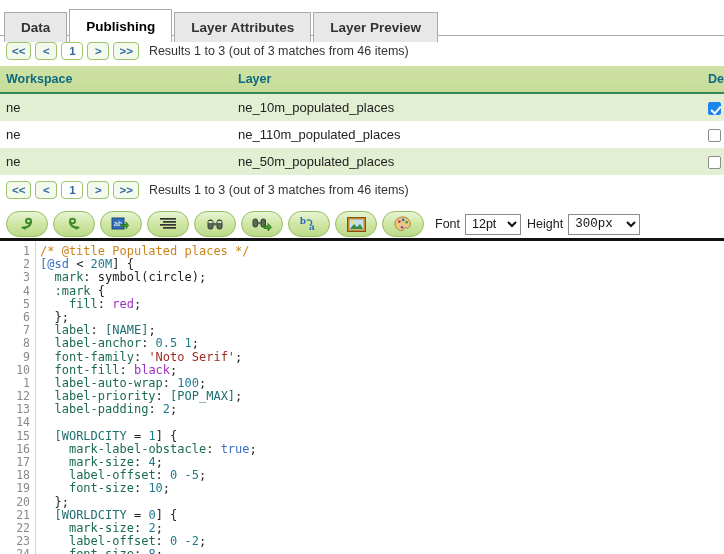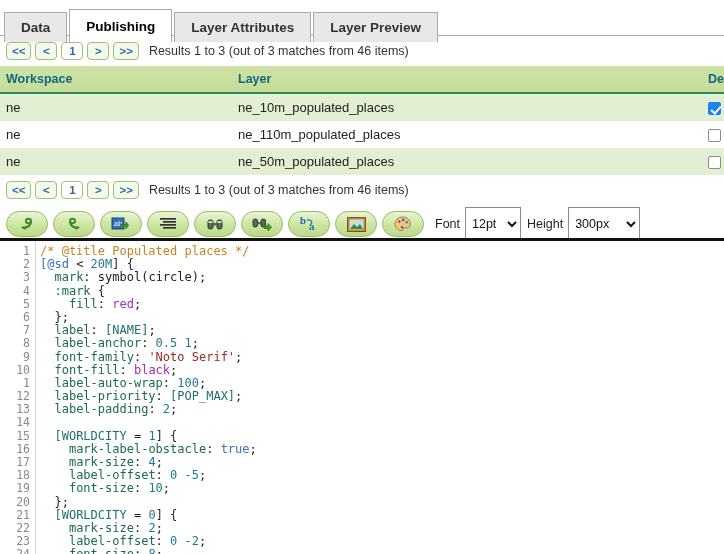--- a/index.html
+++ b/index.html
@@ -156,28 +156,28 @@
   .tbtn svg { display:block; }
   .fieldlbl {
     font-size: 12.5px;
     color: #222222;
     margin: 0 5px 0 6px;
     white-space: nowrap;
   }
   select.sel {
     font-family: "Liberation Sans", sans-serif;
     font-size: 12.5px;
-    height: 34px;
+    height: 21px;
     border: 1px solid #8c8c8c;
     background: #ffffff;
     color: #111111;
     padding: 1px 2px;
   }
   select.sel.font   { width: 56px; }
-  select.sel.height { width: 72px; }
+  select.sel.height { width: 72px; font-family: Liberation Mono, monospace; }
 
   
   .editor {
     position: absolute;
     left: 0; top: 238px;
     width: 724px;
     height: 316px;
     border-top: 3px solid #111111;
     background: #ffffff;
     overflow: hidden;

